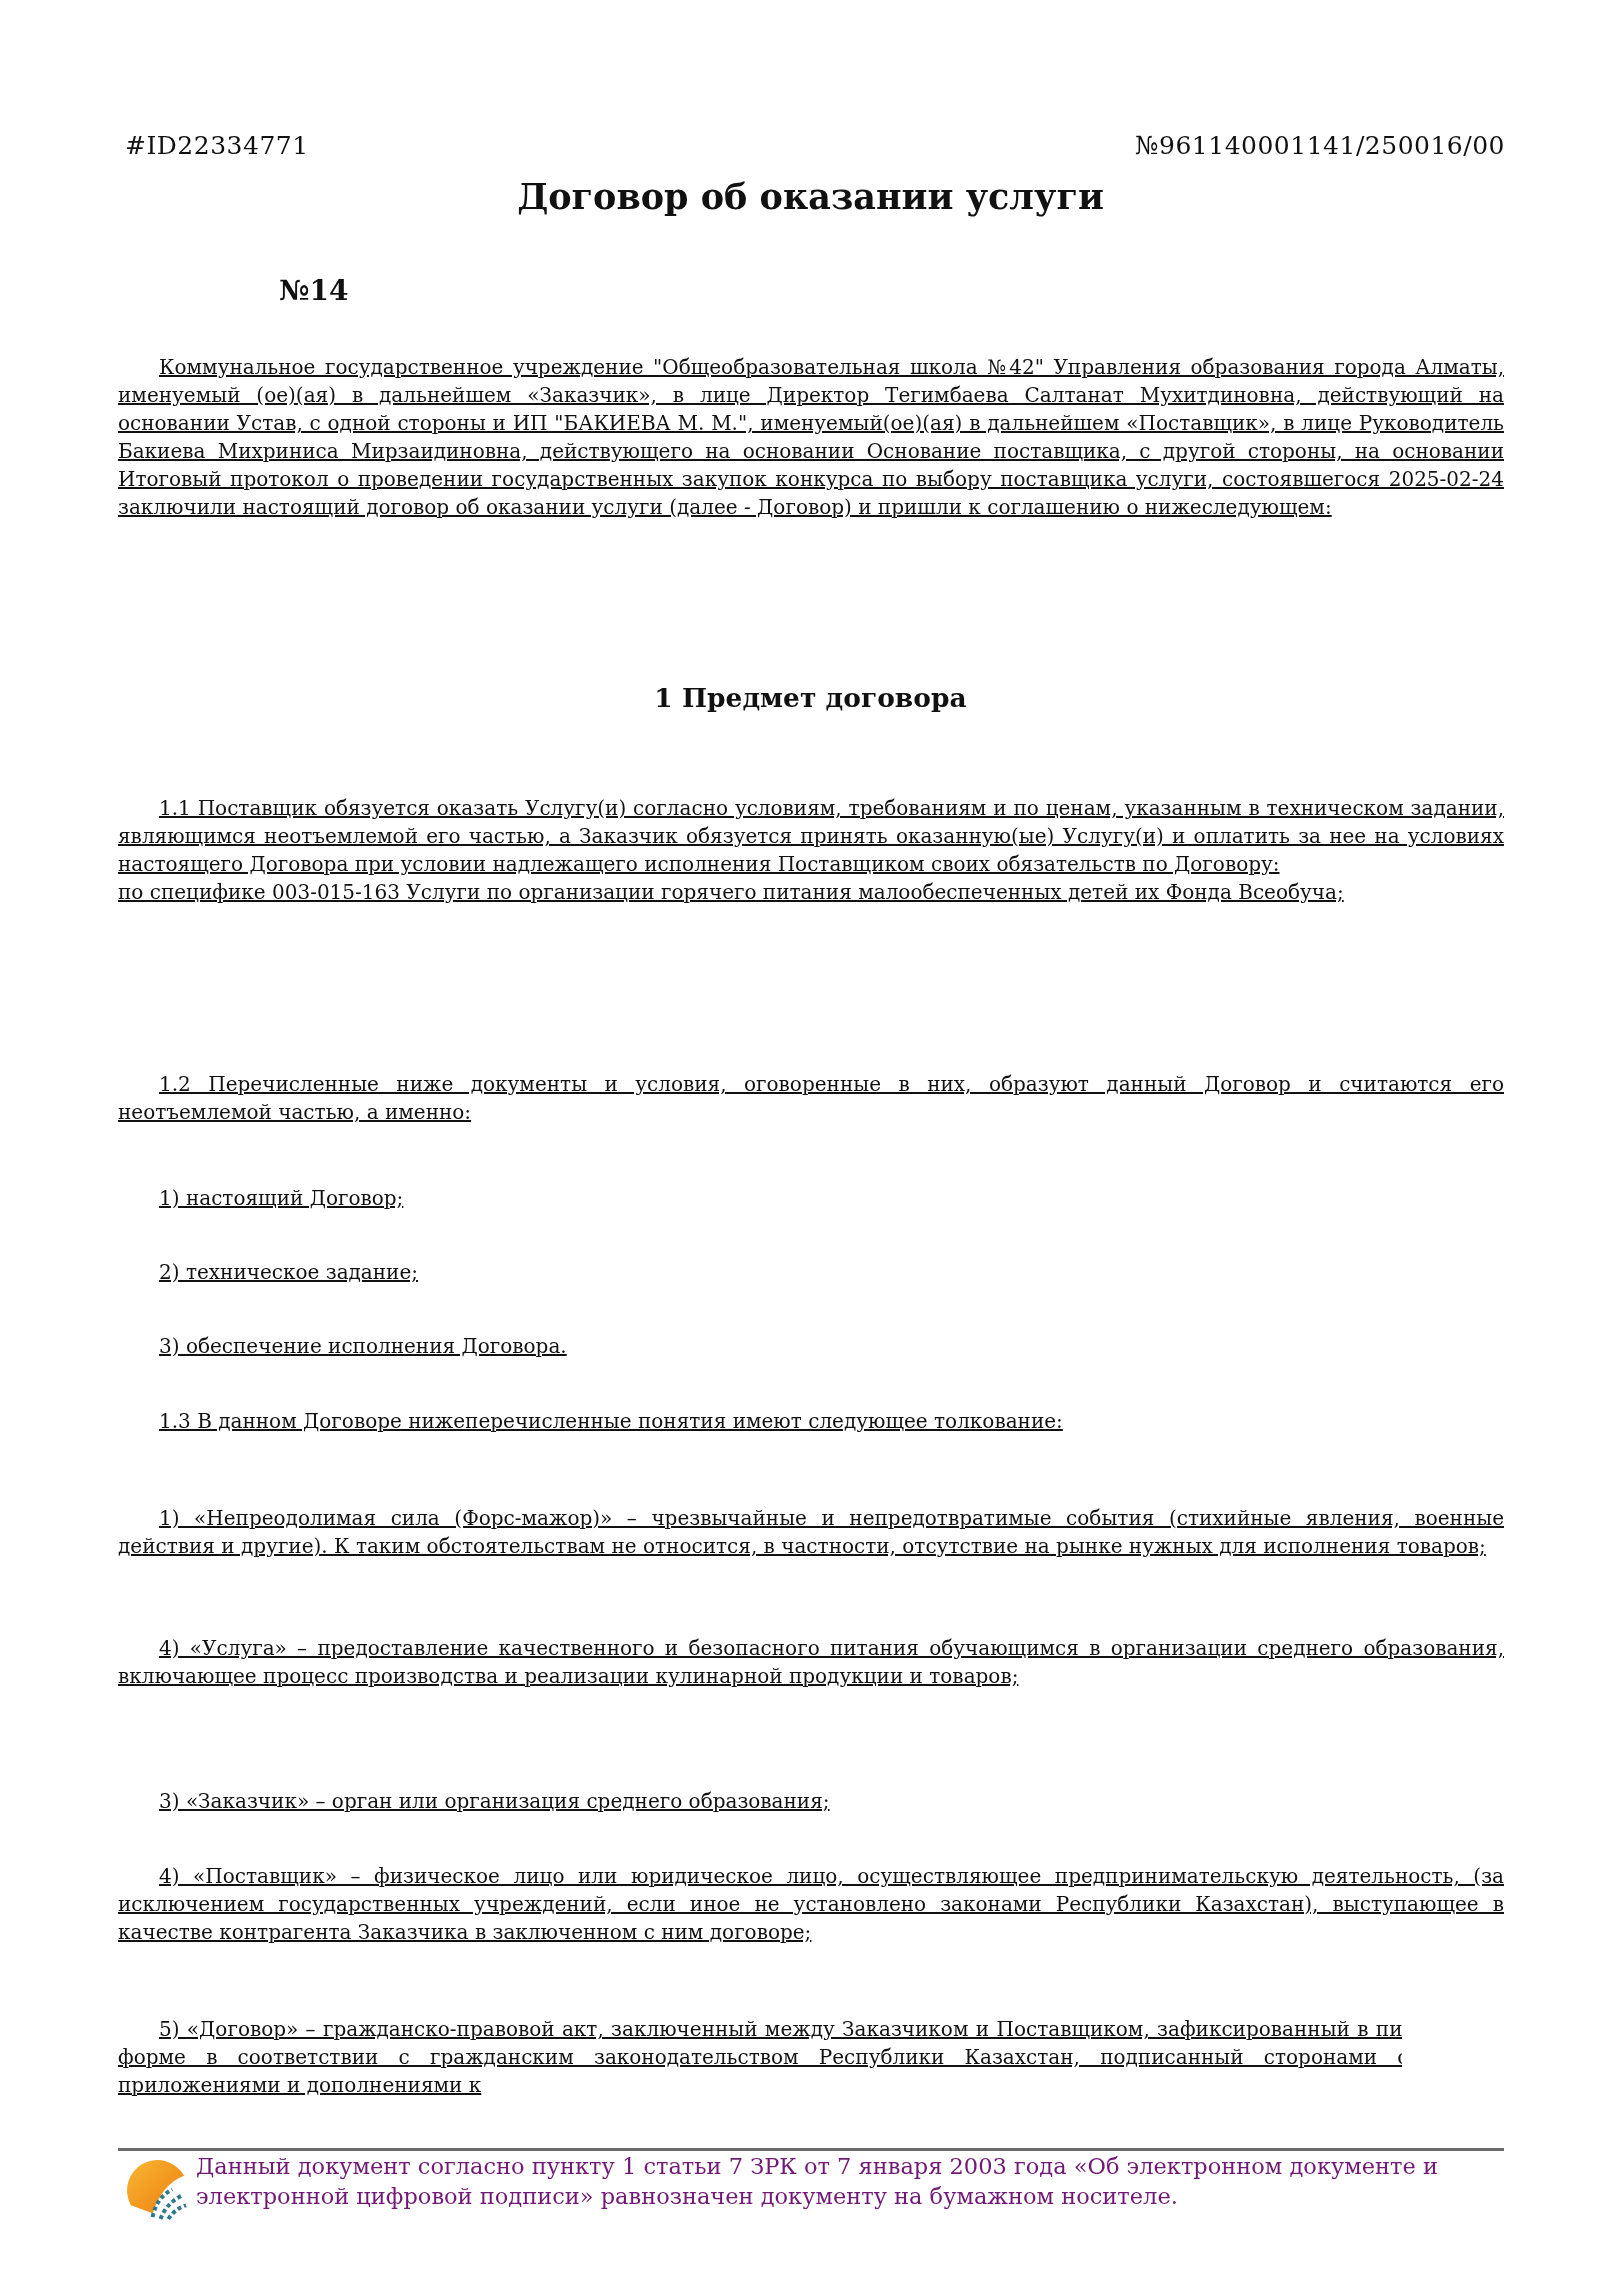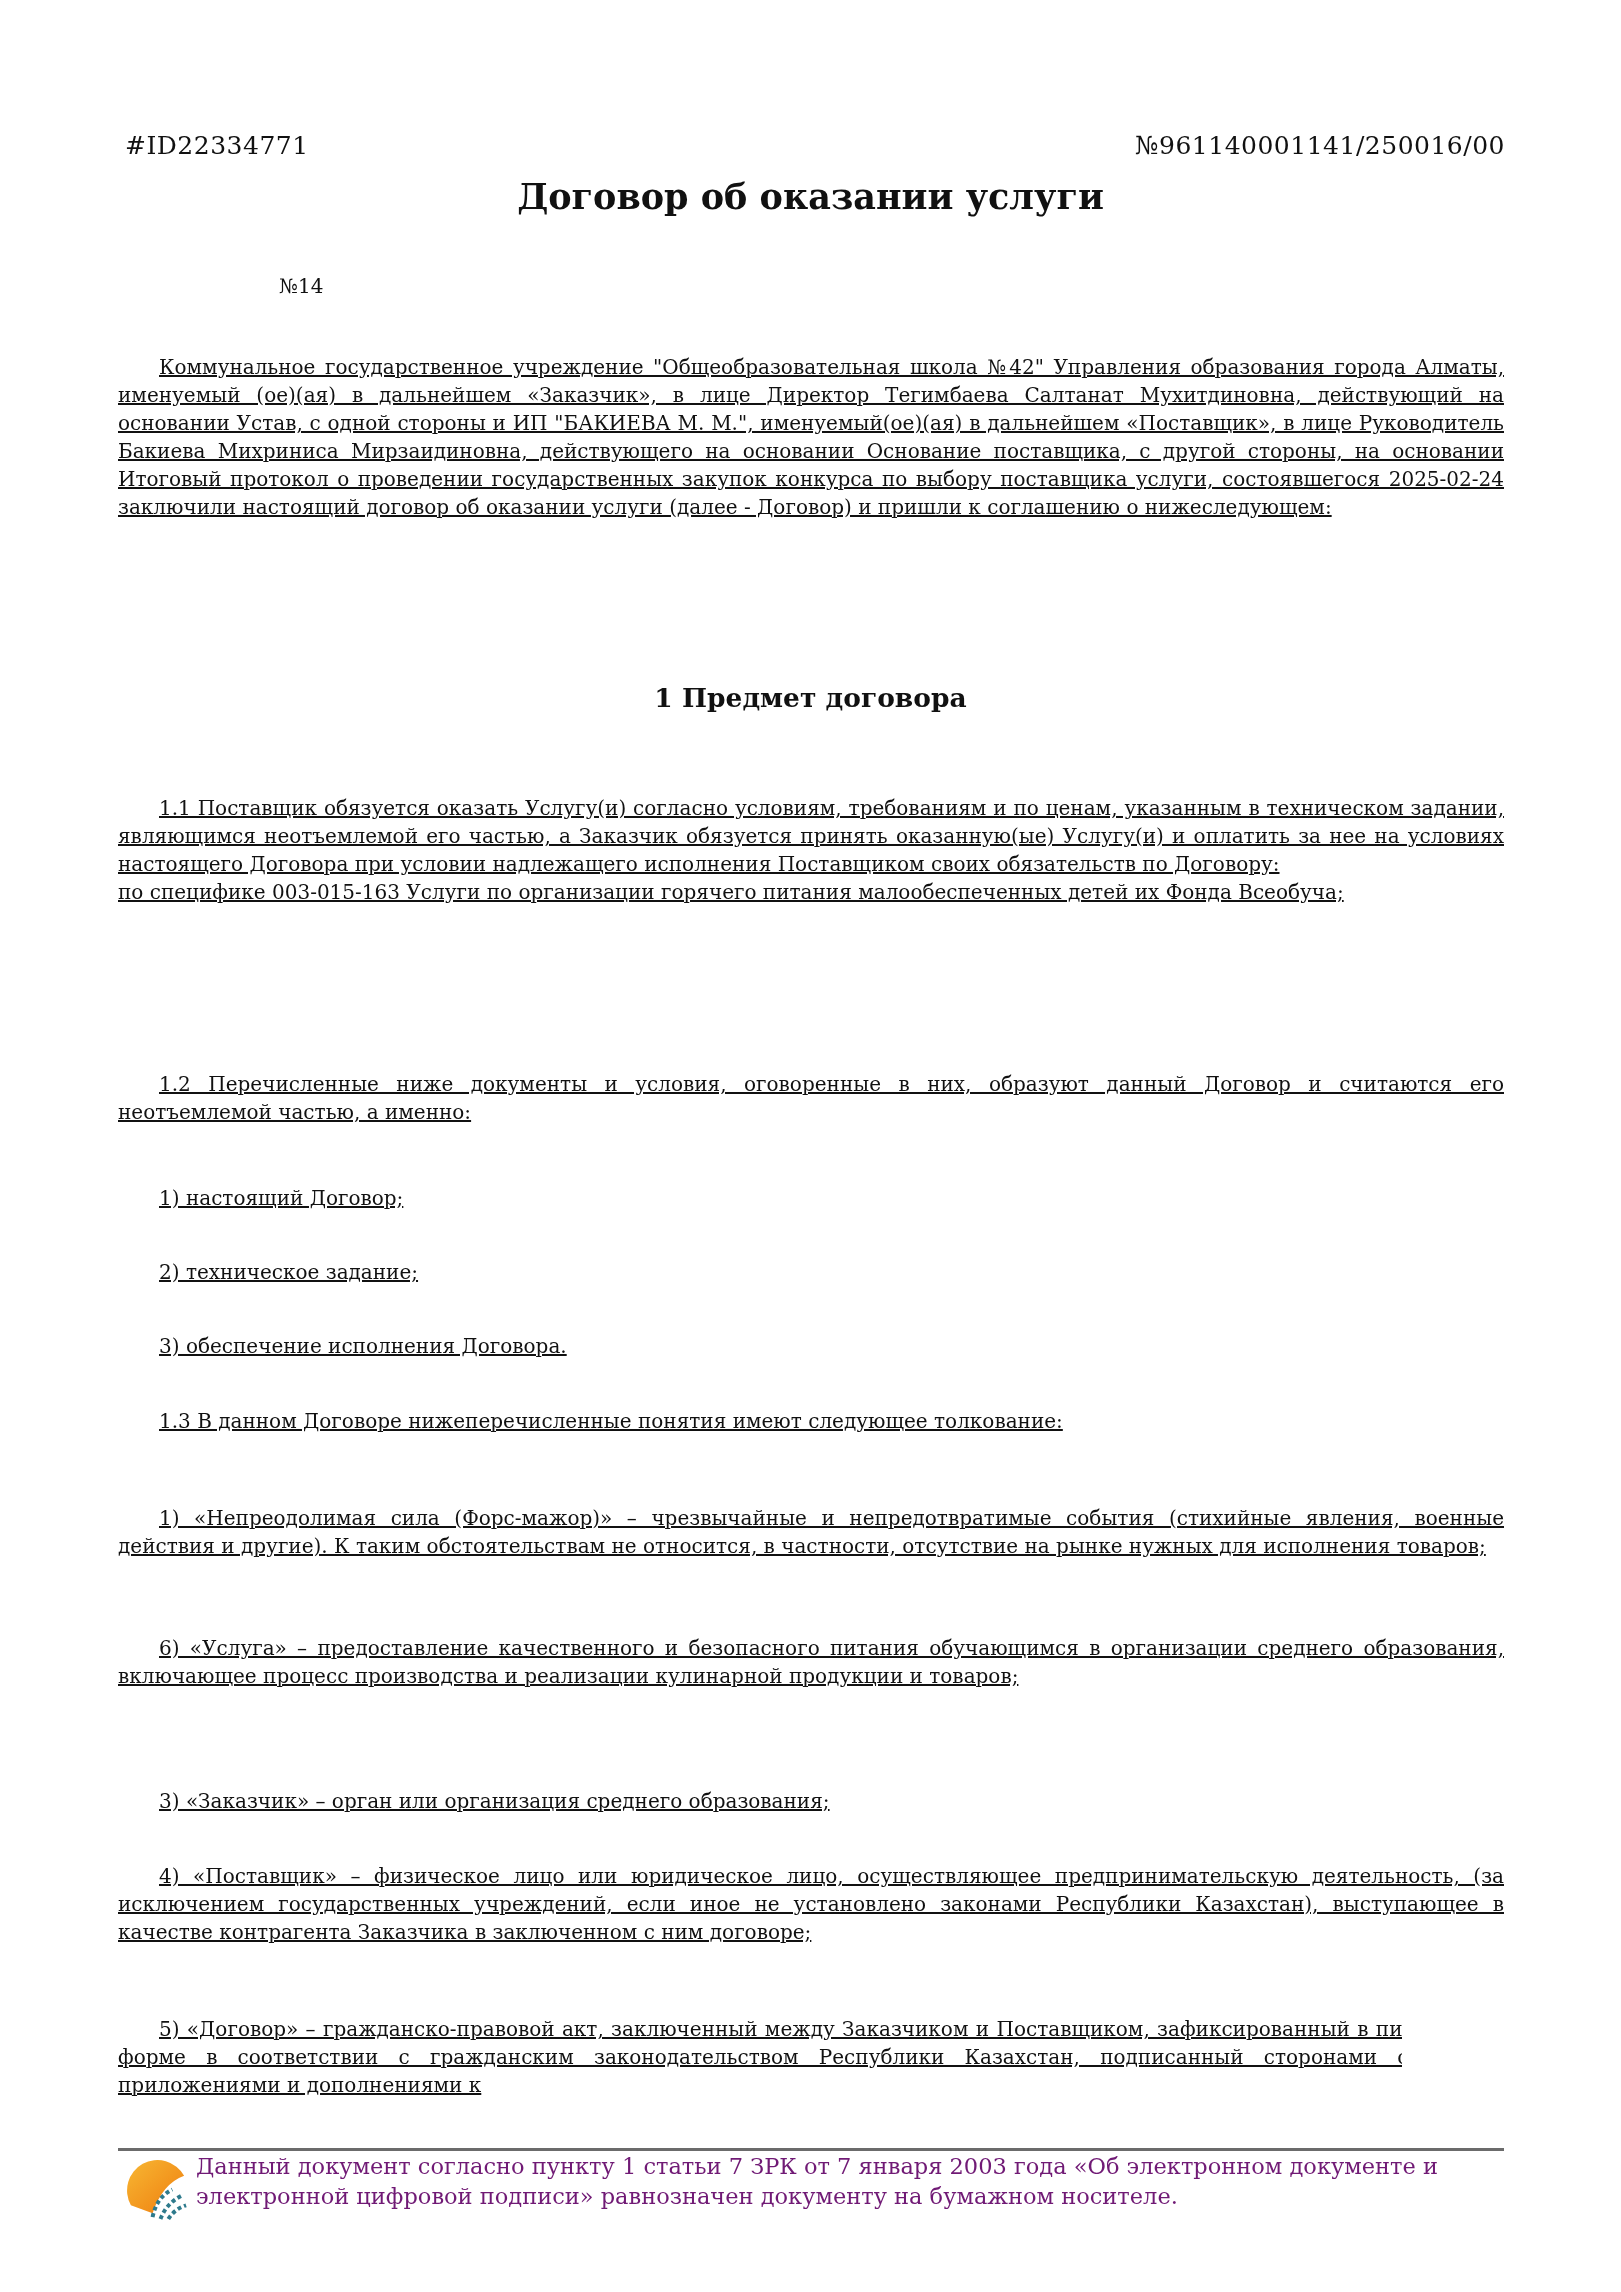--- a/index.html
+++ b/index.html
@@ -3,21 +3,21 @@
 <meta charset="utf-8">
 <style>
   html, body { margin: 0; padding: 0; background: #ffffff; }
   body { width: 1621px; height: 2293px; position: relative; overflow: hidden;
          font-family: "DejaVu Serif", serif; color: #111; }
   .abs { position: absolute; }
   .hdr { top: 131px; font-size: 25px; letter-spacing: 0.5px; }
   #doc-id { left: 125px; }
   #doc-num { right: 116px; }
   #title { top: 176px; left: 0; width: 1621px; text-align: center; font-size: 35px; font-weight: bold; }
-  #contract-no { top: 274px; left: 279px; font-size: 20px; }
+  #contract-no { top: 274px; left: 279px; font-size: 28px; font-weight: bold; }
   .body { left: 118px; width: 1386px; font-size: 20px; line-height: 28px; text-align: justify; text-decoration: underline; }
   .p { text-indent: 41px; margin: 0; }
   .nl { display: block; text-indent: 0; }
   #intro { top: 353px; }
   #sec1 { top: 682px; left: 0; width: 1621px; text-align: center; font-weight: bold; font-size: 26.5px; }
   #p11 { top: 794px; }
   #p12 { top: 1070px; }
   #l1 { top: 1184px; } #l2 { top: 1258px; } #l3 { top: 1332px; }
   #p13 { top: 1407px; }
   #d1 { top: 1480px; margin-top: 24px; } #d2 { top: 1634px; } #d3 { top: 1787px; }
@@ -44,21 +44,21 @@
   <span class="nl">по специфике 003-015-163 Услуги по организации горячего питания малообеспеченных детей их Фонда Всеобуча;</span>
 </div>
 
 <p class="abs body p" id="p12">1.2 Перечисленные ниже документы и условия, оговоренные в них, образуют данный Договор и считаются его неотъемлемой частью, а именно:</p>
 <p class="abs body p" id="l1">1) настоящий Договор;</p>
 <p class="abs body p" id="l2">2) техническое задание;</p>
 <p class="abs body p" id="l3">3) обеспечение исполнения Договора.</p>
 
 <p class="abs body p" id="p13">1.3 В данном Договоре нижеперечисленные понятия имеют следующее толкование:</p>
 <p class="abs body p" id="d1">1) «Непреодолимая сила (Форс-мажор)» – чрезвычайные и непредотвратимые события (стихийные явления, военные действия и другие). К таким обстоятельствам не относится, в частности, отсутствие на рынке нужных для исполнения товаров;</p>
-<p class="abs body p" id="d2">6) «Услуга» – предоставление качественного и безопасного питания обучающимся в организации среднего образования, включающее процесс производства и реализации кулинарной продукции и товаров;</p>
+<p class="abs body p" id="d2">4) «Услуга» – предоставление качественного и безопасного питания обучающимся в организации среднего образования, включающее процесс производства и реализации кулинарной продукции и товаров;</p>
 <p class="abs body p" id="d3">3) «Заказчик» – орган или организация среднего образования;</p>
 <p class="abs body p" id="d4">4) «Поставщик» – физическое лицо или юридическое лицо, осуществляющее предпринимательскую деятельность, (за исключением государственных учреждений, если иное не установлено законами Республики Казахстан), выступающее в качестве контрагента Заказчика в заключенном с ним договоре;</p>
 <div id="clip">
   <p class="abs body p" style="top:0">5) «Договор» – гражданско-правовой акт, заключенный между Заказчиком и Поставщиком, зафиксированный в письменной форме в соответствии с гражданским законодательством Республики Казахстан, подписанный сторонами со всеми приложениями и дополнениями к</p>
 </div>
 
 <div class="abs" id="footer-line"></div>
 <div class="abs" id="logo">
   <svg width="69" height="69" viewBox="0 0 70 70">
     <defs>

